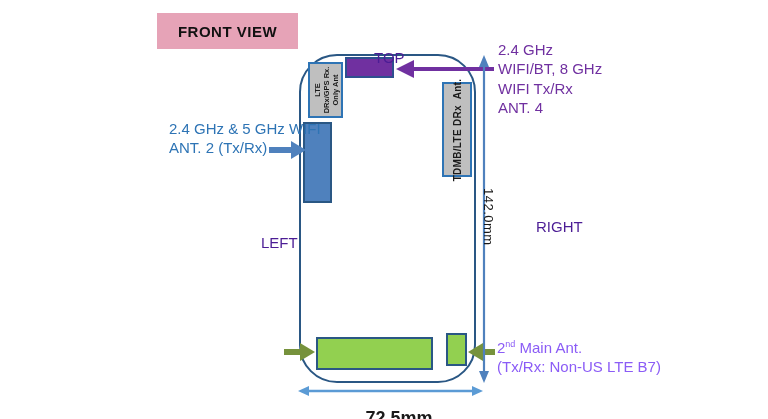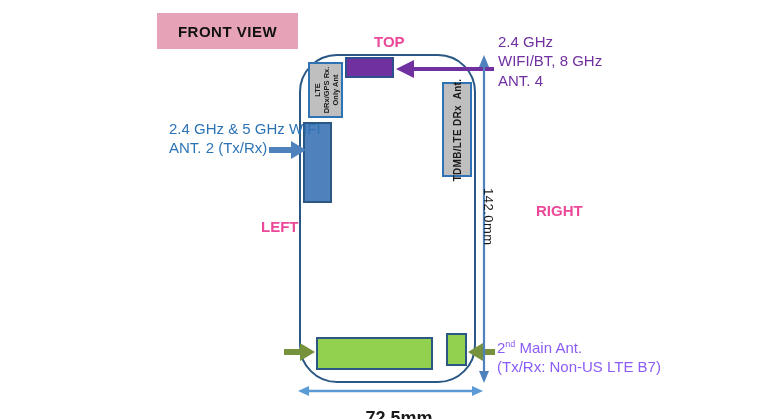--- a/index.html
+++ b/index.html
@@ -29,27 +29,27 @@
   .gray-box-1{left:308px;top:62px;width:35px;height:56px;}
   .gray-box-2{left:442px;top:82px;width:30px;height:95px;}
   .rot{
     position:absolute;left:50%;top:50%;
     transform:translate(-50%,-50%) rotate(-90deg);
     color:#1a1a1a;font-weight:bold;text-align:center;white-space:nowrap;
   }
   .rot-small{font-size:7.5px;line-height:9px;}
   .rot-med{font-size:10px;letter-spacing:.3px;white-space:pre;}
   
-  .side-label{color:#ec4899;font-weight:bold;font-size:15px;}
+  .side-label{color:#4c1d95;font-weight:normal;font-size:15px;margin-top:16px;}
   .lbl-top{left:374px;top:33px;}
   .lbl-left{left:261px;top:218px;}
   .lbl-right{left:536px;top:202px;}
   
   .callout{font-size:15px;line-height:19.3px;}
-  .purple-text{left:498px;top:32px;color:#7030A0;}
+  .purple-text{left:498px;top:40px;color:#7030A0;}
   .blue-text{left:169px;top:119px;color:#2E74B5;}
   .green-text-1{left:162px;top:291px;color:#76923C;}
   .green-text-2{left:497px;top:335px;color:#8b5cf6;}
   .callout sup{font-size:9px;}
   
   .dim-v{
     left:481px;top:188px;color:#1a1a1a;font-size:13px;
     writing-mode:vertical-rl;letter-spacing:.5px;
   }
   .dim-h{
@@ -120,20 +120,21 @@
     </g>
   </svg>
 
   <div class="abs side-label lbl-top">TOP</div>
   <div class="abs side-label lbl-left">LEFT</div>
   <div class="abs side-label lbl-right">RIGHT</div>
 
   <div class="abs callout purple-text">
     <div>2.4 GHz</div>
     <div>WIFI/BT, 8 GHz</div>
+    <div>WIFI Tx/Rx</div>
     <div>ANT. 4</div>
   </div>
 
   <div class="abs callout blue-text">
     <div>2.4 GHz &amp; 5 GHz WIFI</div>
     <div>ANT. 2 (Tx/Rx)</div>
   </div>
 
 
   <div class="abs callout green-text-2">

